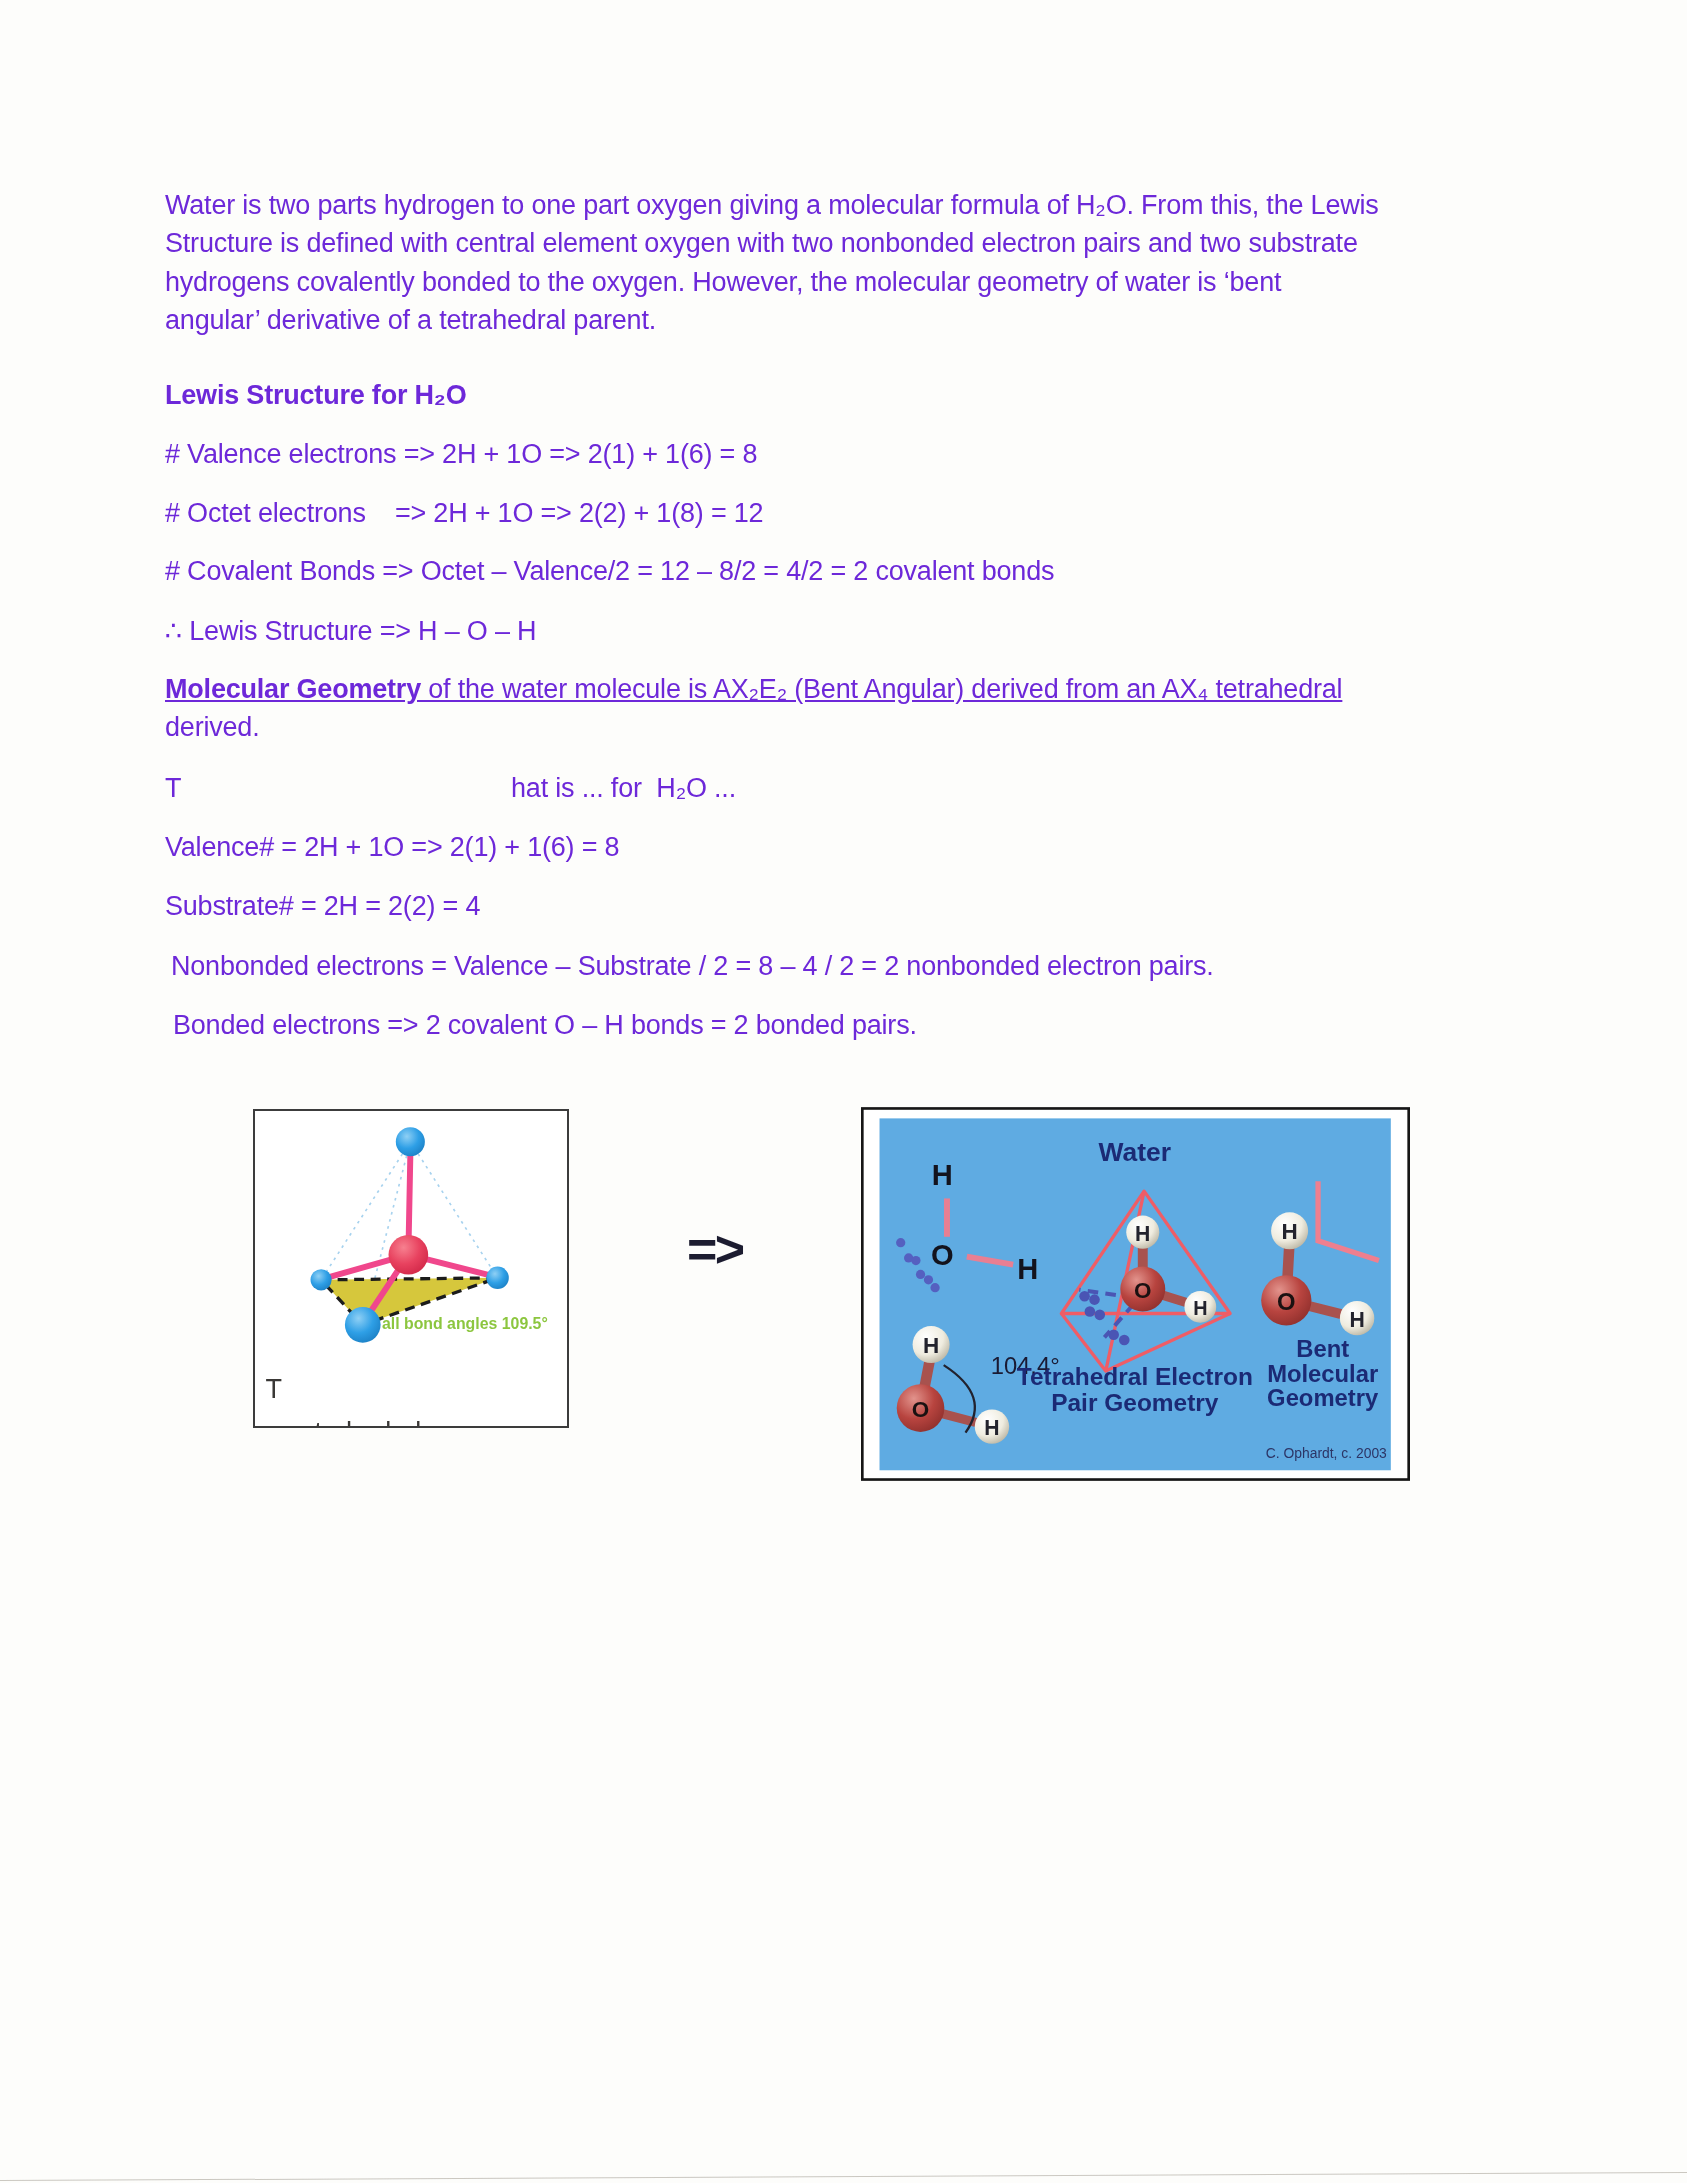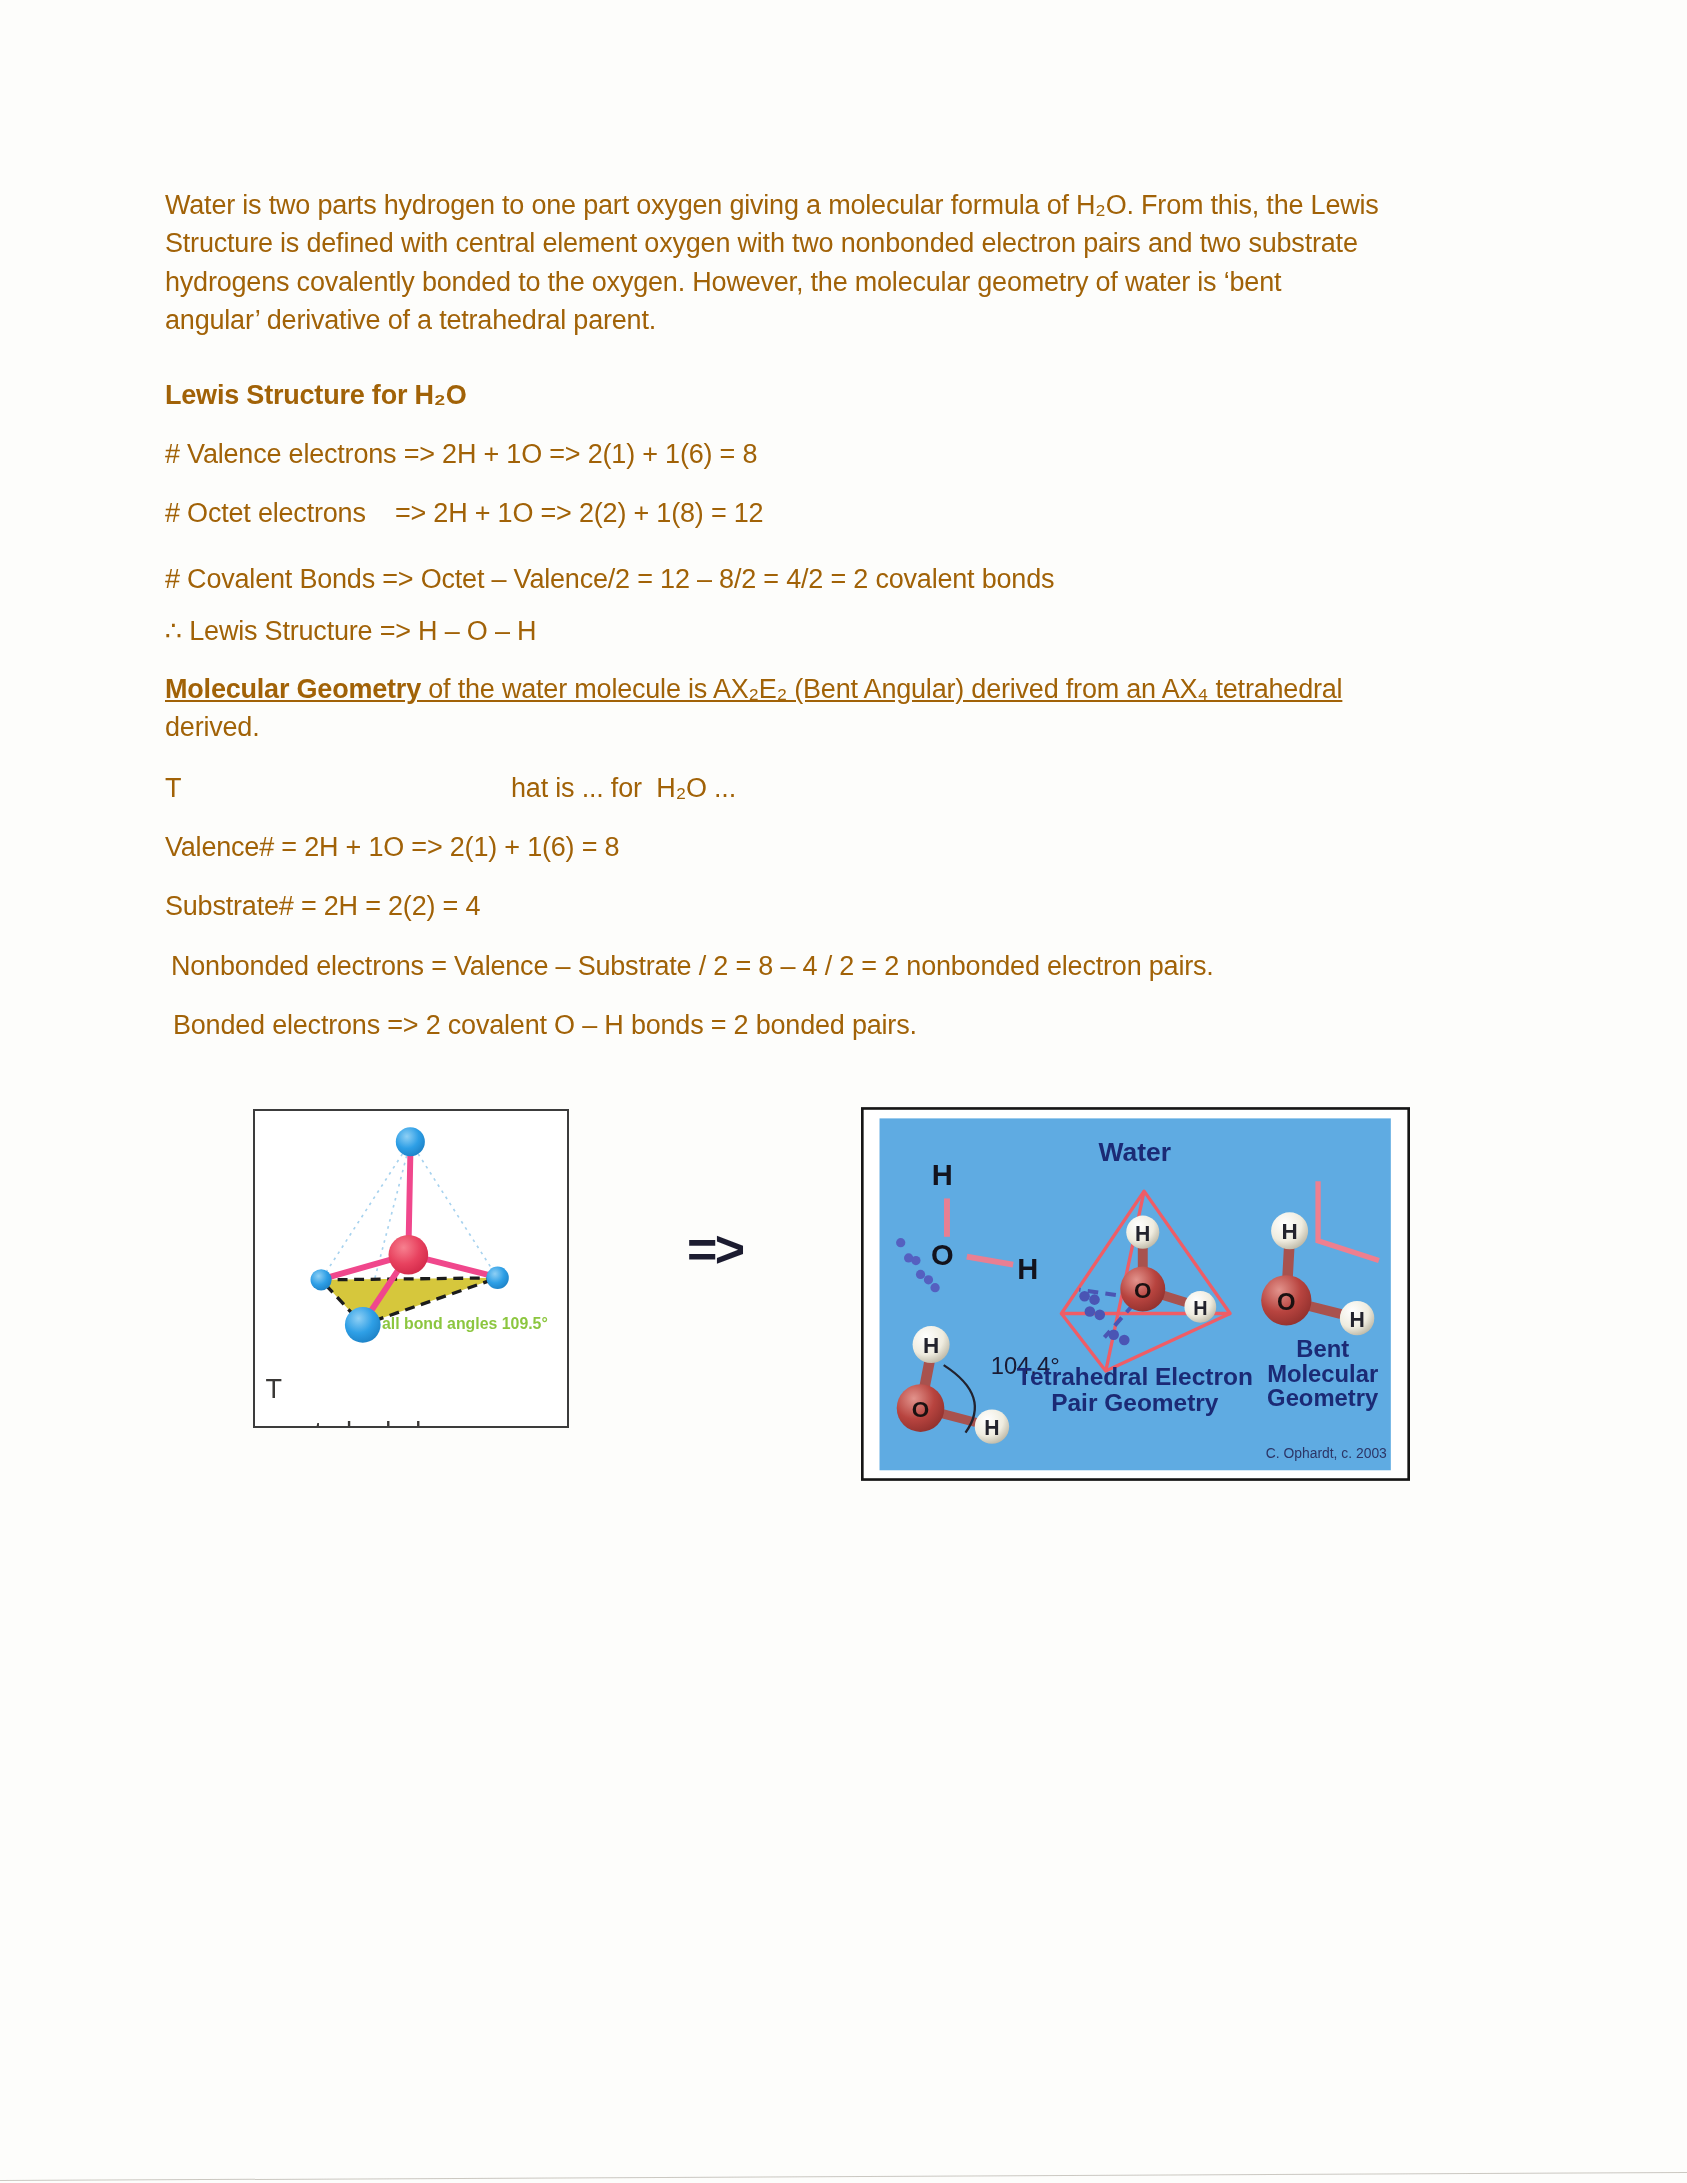--- a/index.html
+++ b/index.html
@@ -9,21 +9,21 @@
     background:#fdfdfb;
     font-family:"Liberation Sans","DejaVu Sans",sans-serif;
     color:#3a3836;
     overflow:hidden;
   }
   .tl{
     position:absolute;
     font-size:27px;
     letter-spacing:-0.2px;
     white-space:pre;
-    color:#a16207;
+    color:#6d28d9;
   }
   .bold{font-weight:bold;}
   #figure-left{
     position:absolute;left:253px;top:1109px;width:316px;height:319px;
     background:#ffffff;border:2px solid #3c3c3c;box-sizing:border-box;overflow:hidden;
   }
   #figure-left .cap{position:absolute;left:10.6px;font-size:27px;color:#3a3836;white-space:pre;}
   #figure-right{
     position:absolute;left:861px;top:1107px;width:499px;height:374px;
   }
@@ -39,21 +39,21 @@
 <div id="page">
 
   <div class="tl" style="left:165px;top:190px;">Water is two parts hydrogen to one part oxygen giving a molecular formula of H₂O. From this, the Lewis</div>
   <div class="tl" style="left:165px;top:228px;">Structure is defined with central element oxygen with two nonbonded electron pairs and two substrate</div>
   <div class="tl" style="left:165px;top:267px;">hydrogens covalently bonded to the oxygen. However, the molecular geometry of water is ‘bent</div>
   <div class="tl" style="left:165px;top:305px;">angular’ derivative of a tetrahedral parent.</div>
 
   <div class="tl bold" style="left:165px;top:380px;">Lewis Structure for H₂O</div>
   <div class="tl" style="left:165px;top:439px;"># Valence electrons =&gt; 2H + 1O =&gt; 2(1) + 1(6) = 8</div>
   <div class="tl" style="left:165px;top:498px;"># Octet electrons    =&gt; 2H + 1O =&gt; 2(2) + 1(8) = 12</div>
-  <div class="tl" style="left:165px;top:556px;margin-top:8px;"># Covalent Bonds =&gt; Octet – Valence/2 = 12 – 8/2 = 4/2 = 2 covalent bonds</div>
+  <div class="tl" style="left:165px;top:556px;"># Covalent Bonds =&gt; Octet – Valence/2 = 12 – 8/2 = 4/2 = 2 covalent bonds</div>
   <div class="tl" style="left:165px;top:615px;">∴ Lewis Structure =&gt; H – O – H</div>
 
   <div class="tl" style="left:165px;top:674px;text-decoration:underline;"><span class="bold">Molecular Geometry</span><span> of the water molecule is AX₂E₂ (Bent Angular) derived from an AX₄ tetrahedral</span></div>
   <div class="tl" style="left:165px;top:712px;">derived.</div>
 
   <div class="tl" style="left:165px;top:773px;">T</div>
   <div class="tl" style="left:511px;top:773px;">hat is ... for  H₂O ...</div>
 
   <div class="tl" style="left:165px;top:832px;text-align:center;">Valence# = 2H + 1O =&gt; 2(1) + 1(6) = 8</div>
   <div class="tl" style="left:165px;top:891px;">Substrate# = 2H = 2(2) = 4</div>

